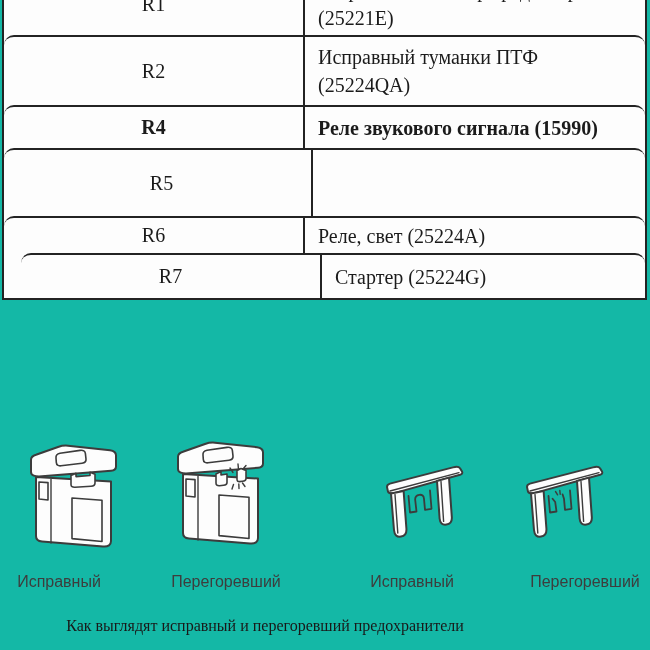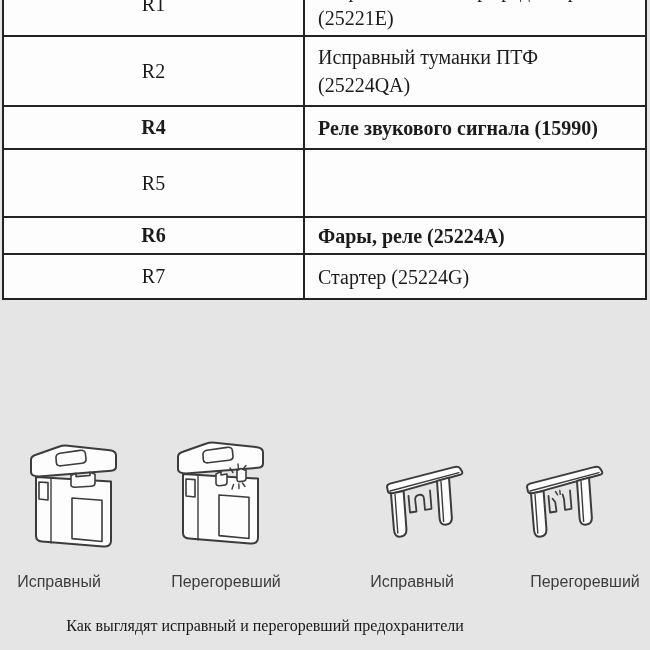--- a/index.html
+++ b/index.html
@@ -1,52 +1,52 @@
 <!DOCTYPE html>
 <html><head>
 <meta charset="utf-8">
 <style>
   html,body{margin:0;padding:0;}
   #page{
     position:relative;
     width:650px;height:650px;
-    background:#e5e5e5;
+    background:#14b8a6;
     overflow:hidden;
     font-family:"Liberation Serif", serif;
     color:#1b1b1b;
   }
   
   #relay-table{
     position:absolute;
     left:2px; top:-29px;
     width:641px;
     border:2px solid #232323;
     background:#fdfdfd;
   }
   .t-row{display:flex;}
-  .t-row + .t-row{border-top:2px solid #232323;}
+  .t-row + .t-row{border-top:2px solid #232323;border-radius:10px;}
   .cell-id{
     width:299px;
     border-right:2px solid #232323;
     display:flex;align-items:center;justify-content:center;
     font-size:20px;
   }
   .cell-desc{
     flex:1;
     display:flex;flex-direction:column;justify-content:center;
     padding-left:13px;
     font-size:20px;line-height:28px;
   }
   .h-r1{height:62px;}
   .h-r2{height:68px;}
   .h-r3{height:40px;}
   .h-r4{height:41px;font-weight:bold;}
-  .h-r5{height:66px;}
-  .h-r6{height:35px;font-weight:bold;}
-  .h-r7{height:43px;}
+  .h-r5{height:66px;padding-left:8px;}
+  .h-r6{height:35px;}
+  .h-r7{height:43px;margin-left:17px;}
   
   .fuse{position:absolute;}
   #fuse-cartridge-good {left:28px;  top:444px;}
   #fuse-cartridge-blown{left:175px; top:441px;}
   #fuse-blade-good     {left:384px; top:464px;}
   #fuse-blade-blown    {left:524px; top:464px;}
   .fuse-label{
     position:absolute;
     top:573px;
     width:130px;
@@ -102,21 +102,21 @@
       </div>
     </div>
 
     <div class="t-row h-r5">
       <div class="cell-id">R5</div>
     </div>
 
     <div class="t-row h-r6">
       <div class="cell-id">R6</div>
       <div class="cell-desc">
-        <span>Фары, реле (25224А)</span>
+        <span>Реле, свет (25224А)</span>
       </div>
     </div>
 
     <div class="t-row h-r7">
       <div class="cell-id">R7</div>
       <div class="cell-desc">
         <span>Стартер (25224G)</span>
       </div>
     </div>
 

